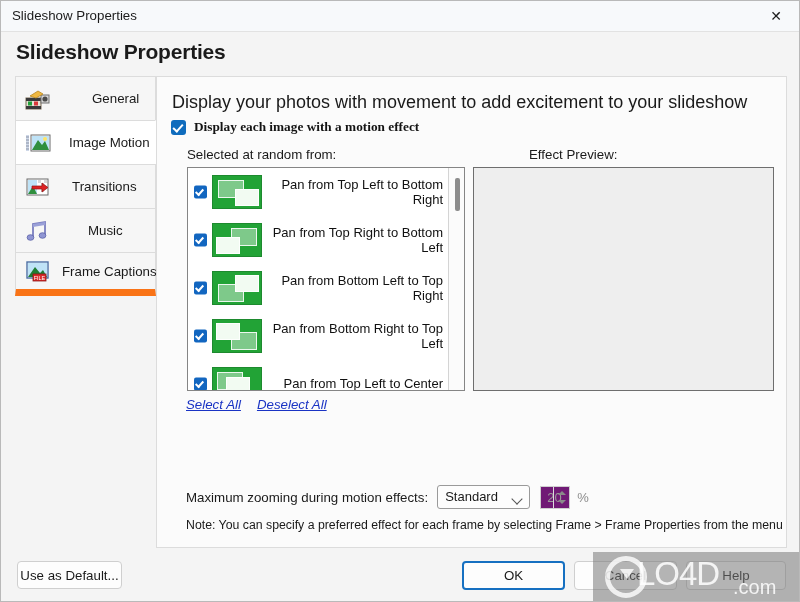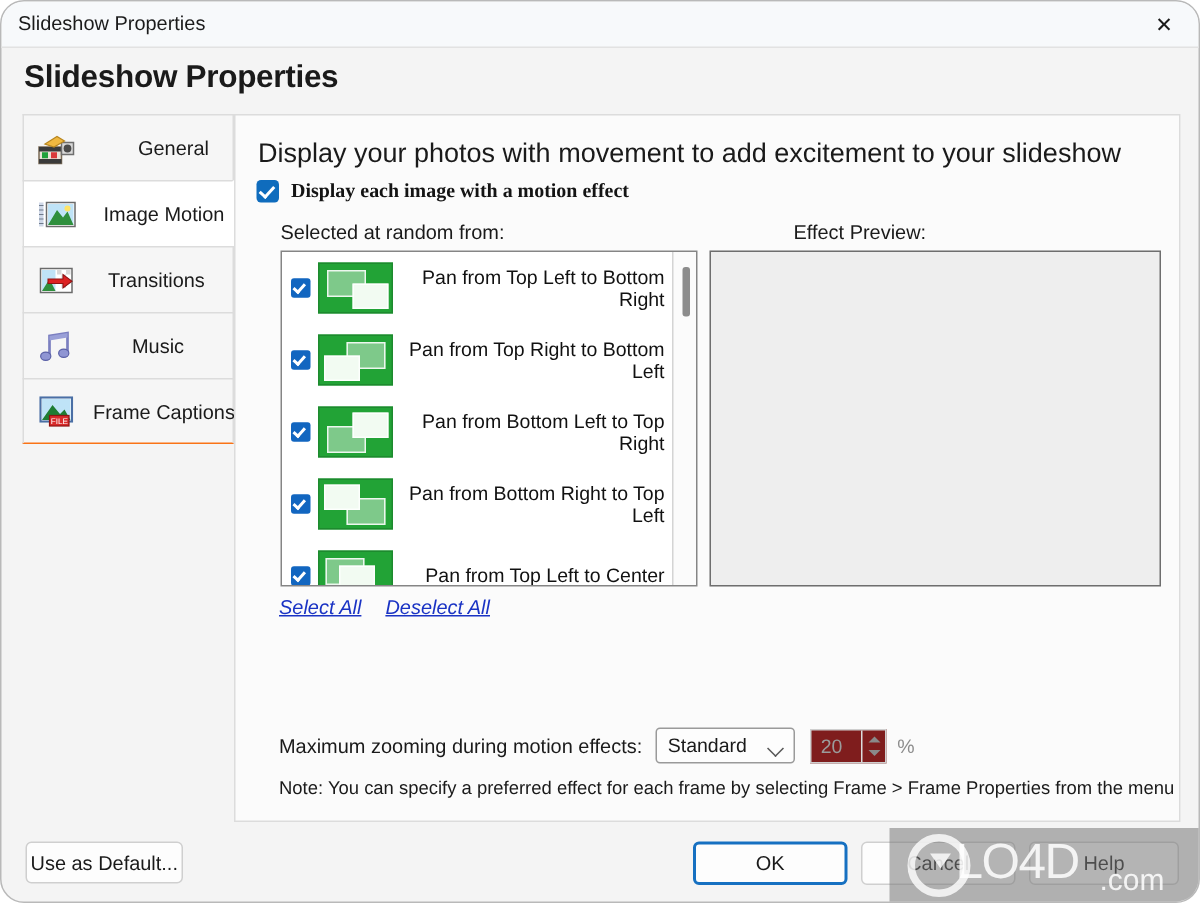--- a/index.html
+++ b/index.html
@@ -6,21 +6,21 @@
   body{
     width:800px;height:602px;overflow:hidden;
     background:#ffffff;
     font-family:"Liberation Sans", sans-serif;
     -webkit-font-smoothing:antialiased;
   }
   .window{
     position:absolute;left:0;top:0;width:800px;height:602px;
     background:#f4f4f4;
     border:1px solid #b9b9b9;
-    border-radius:16px;
+    border-radius:0;
     box-sizing:border-box;
     overflow:hidden;
   }
   
   .titlebar{
     position:absolute;left:0;top:0;width:100%;height:31px;
     background:#f7f9fb;
     border-bottom:1px solid #e2e2e2;
     box-sizing:border-box;
   }
@@ -48,21 +48,21 @@
   .tab{
     position:relative;
     height:44px;width:141px;
     box-sizing:border-box;
     border:1px solid #dcdcdc;
     border-bottom:none;
     background:#f6f6f6;
     display:flex;align-items:center;
     cursor:default;
   }
-  .tab:last-child{border-bottom:1px solid #f97316;text-decoration:underline;}
+  .tab:last-child{border-bottom:7px solid #f97316;text-decoration:underline;}
   .tab.selected{
     background:#ffffff;
     border-right:1px solid #ffffff;
   }
   .tab .ticon{
     position:absolute;left:8px;top:50%;
     transform:translateY(-50%);
     width:28px;height:26px;
   }
   .tab .tlabel{
@@ -208,22 +208,22 @@
   }
   .select .chev{
     position:absolute;right:8px;top:9px;
     width:7px;height:7px;
     border-right:1.4px solid #555;
     border-bottom:1.4px solid #555;
     transform:rotate(45deg);
   }
   .spin{
     margin-left:10px;
-    width:51px;height:23px;
-    background:#7f1d1d;
+    width:30px;height:23px;
+    background:#701a75;
     border:1px solid #cfcfcf;
     box-sizing:border-box;
     position:relative;
     cursor:default;
     padding-left:24px;
   }
   .spin .sval{
     position:absolute;left:6px;top:3px;
     font-size:13px;color:#9b9b9b;
   }

